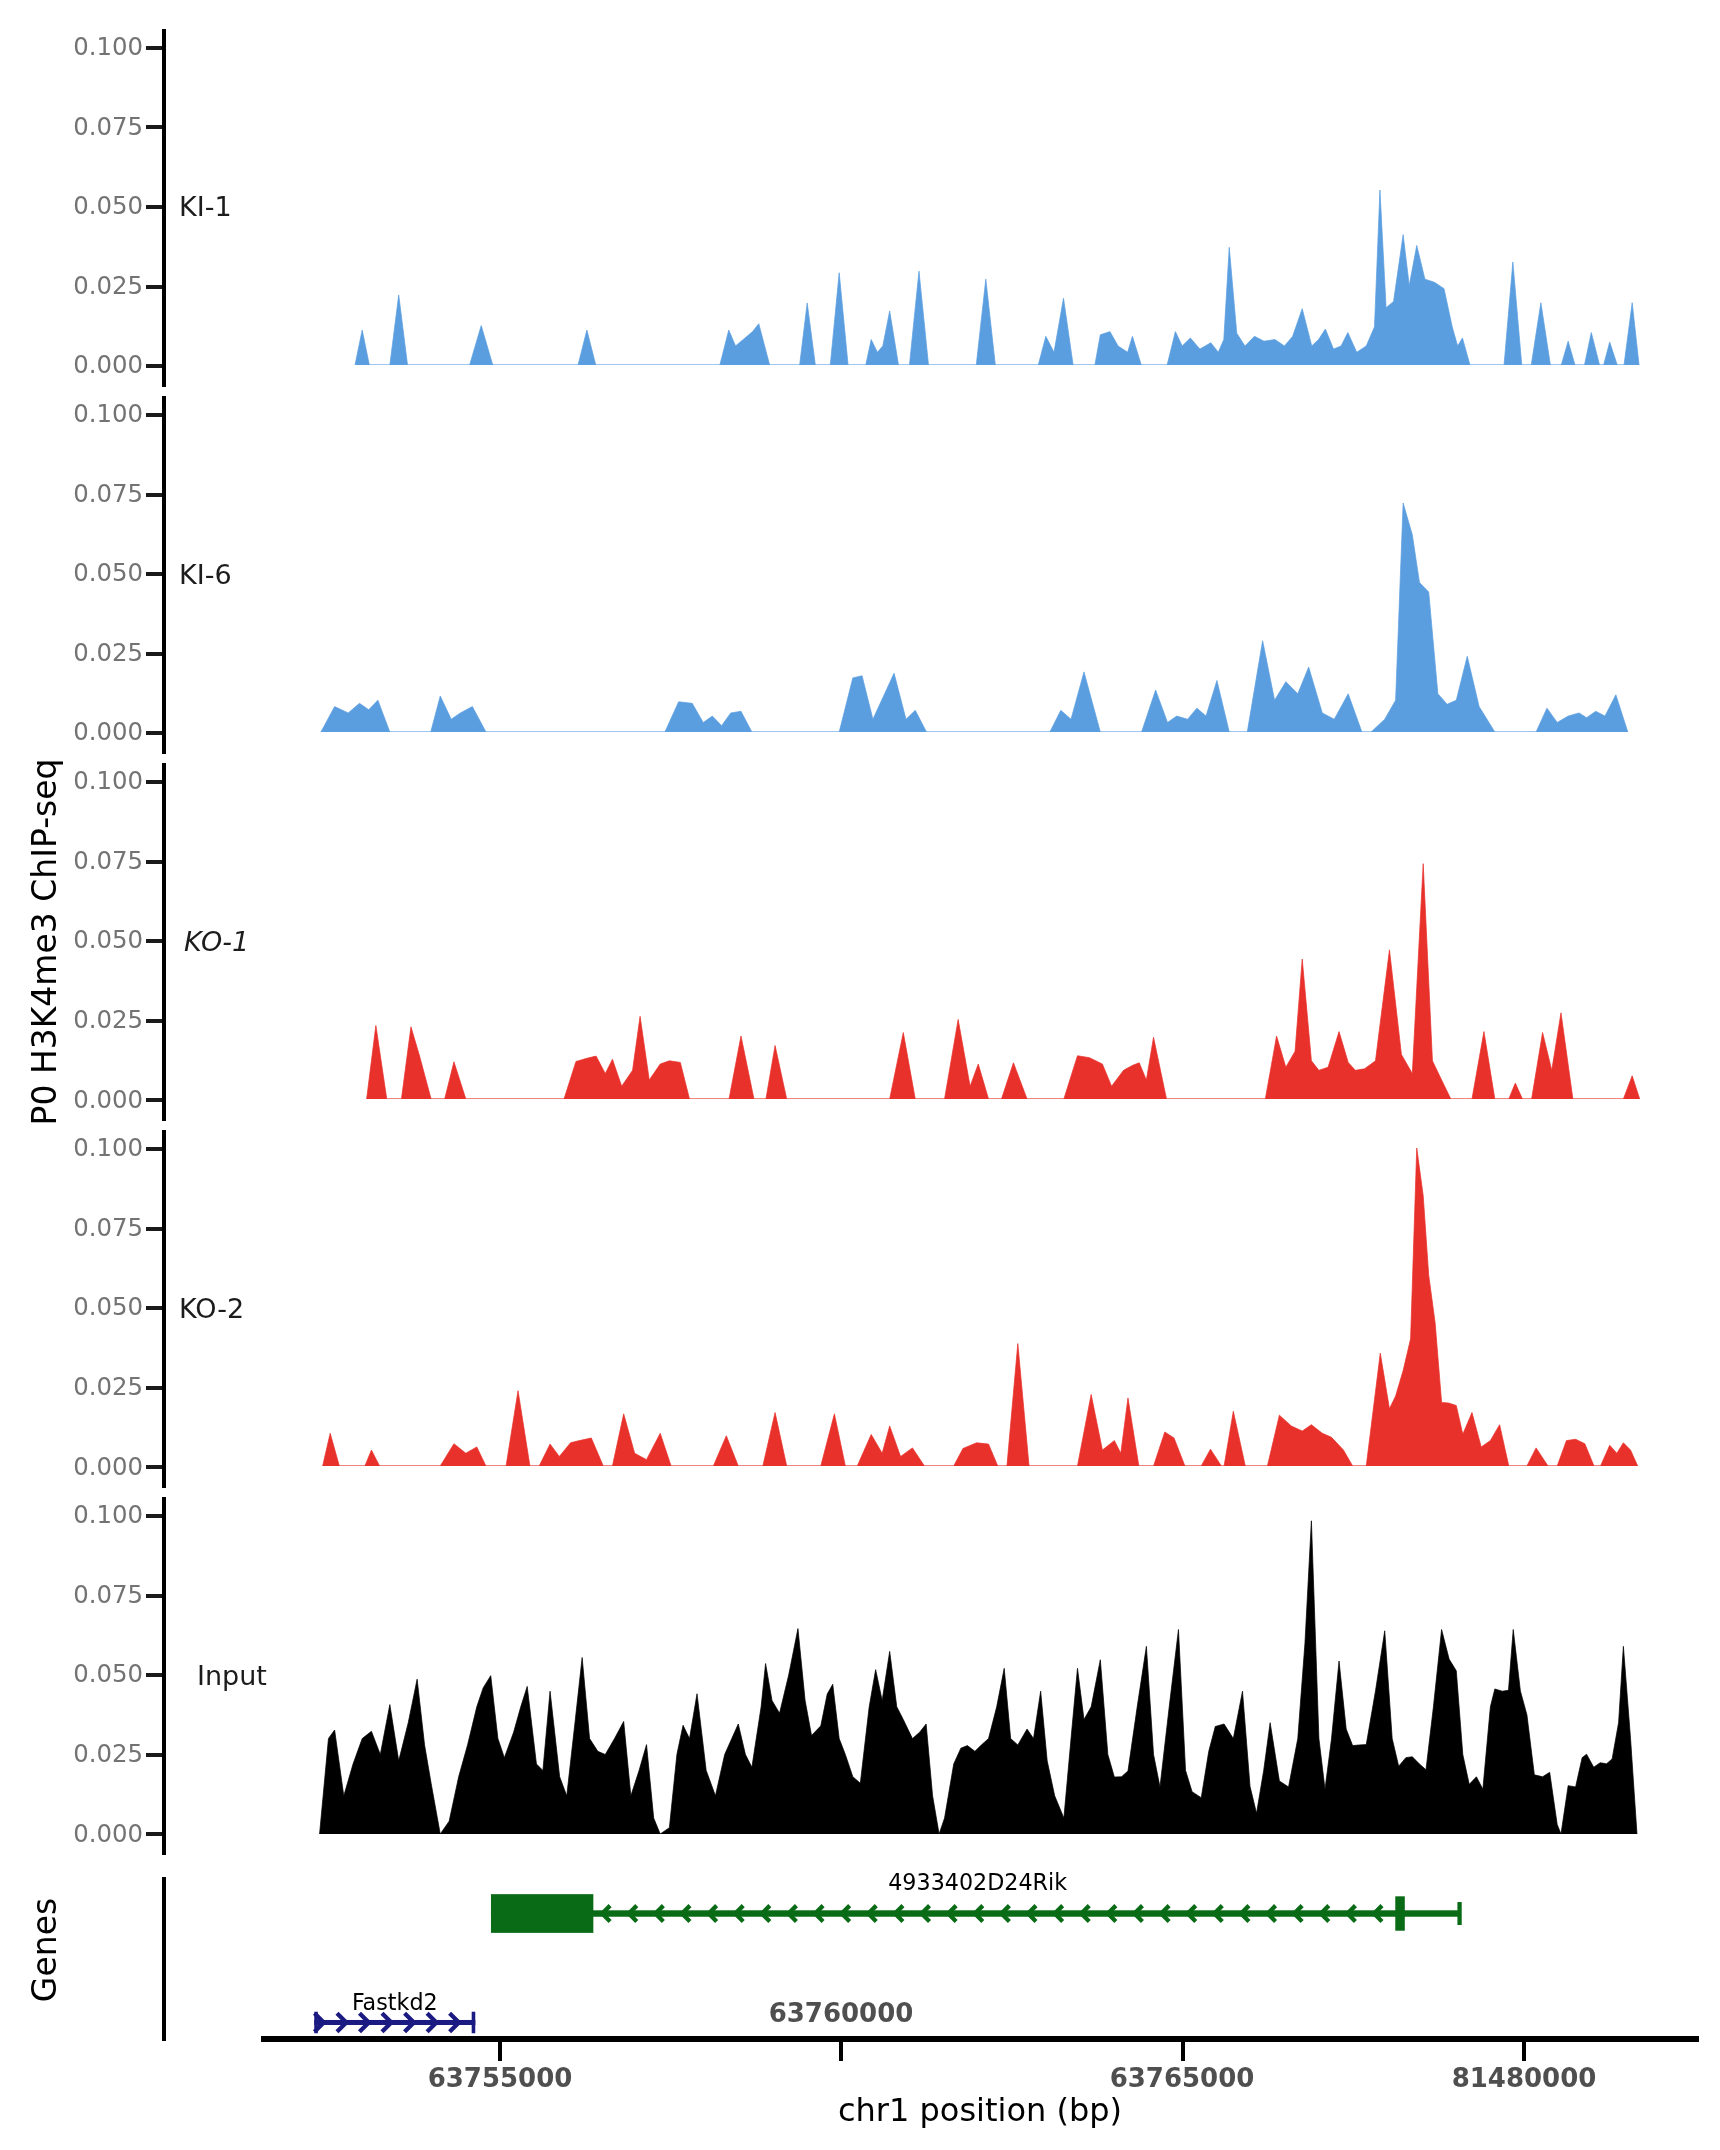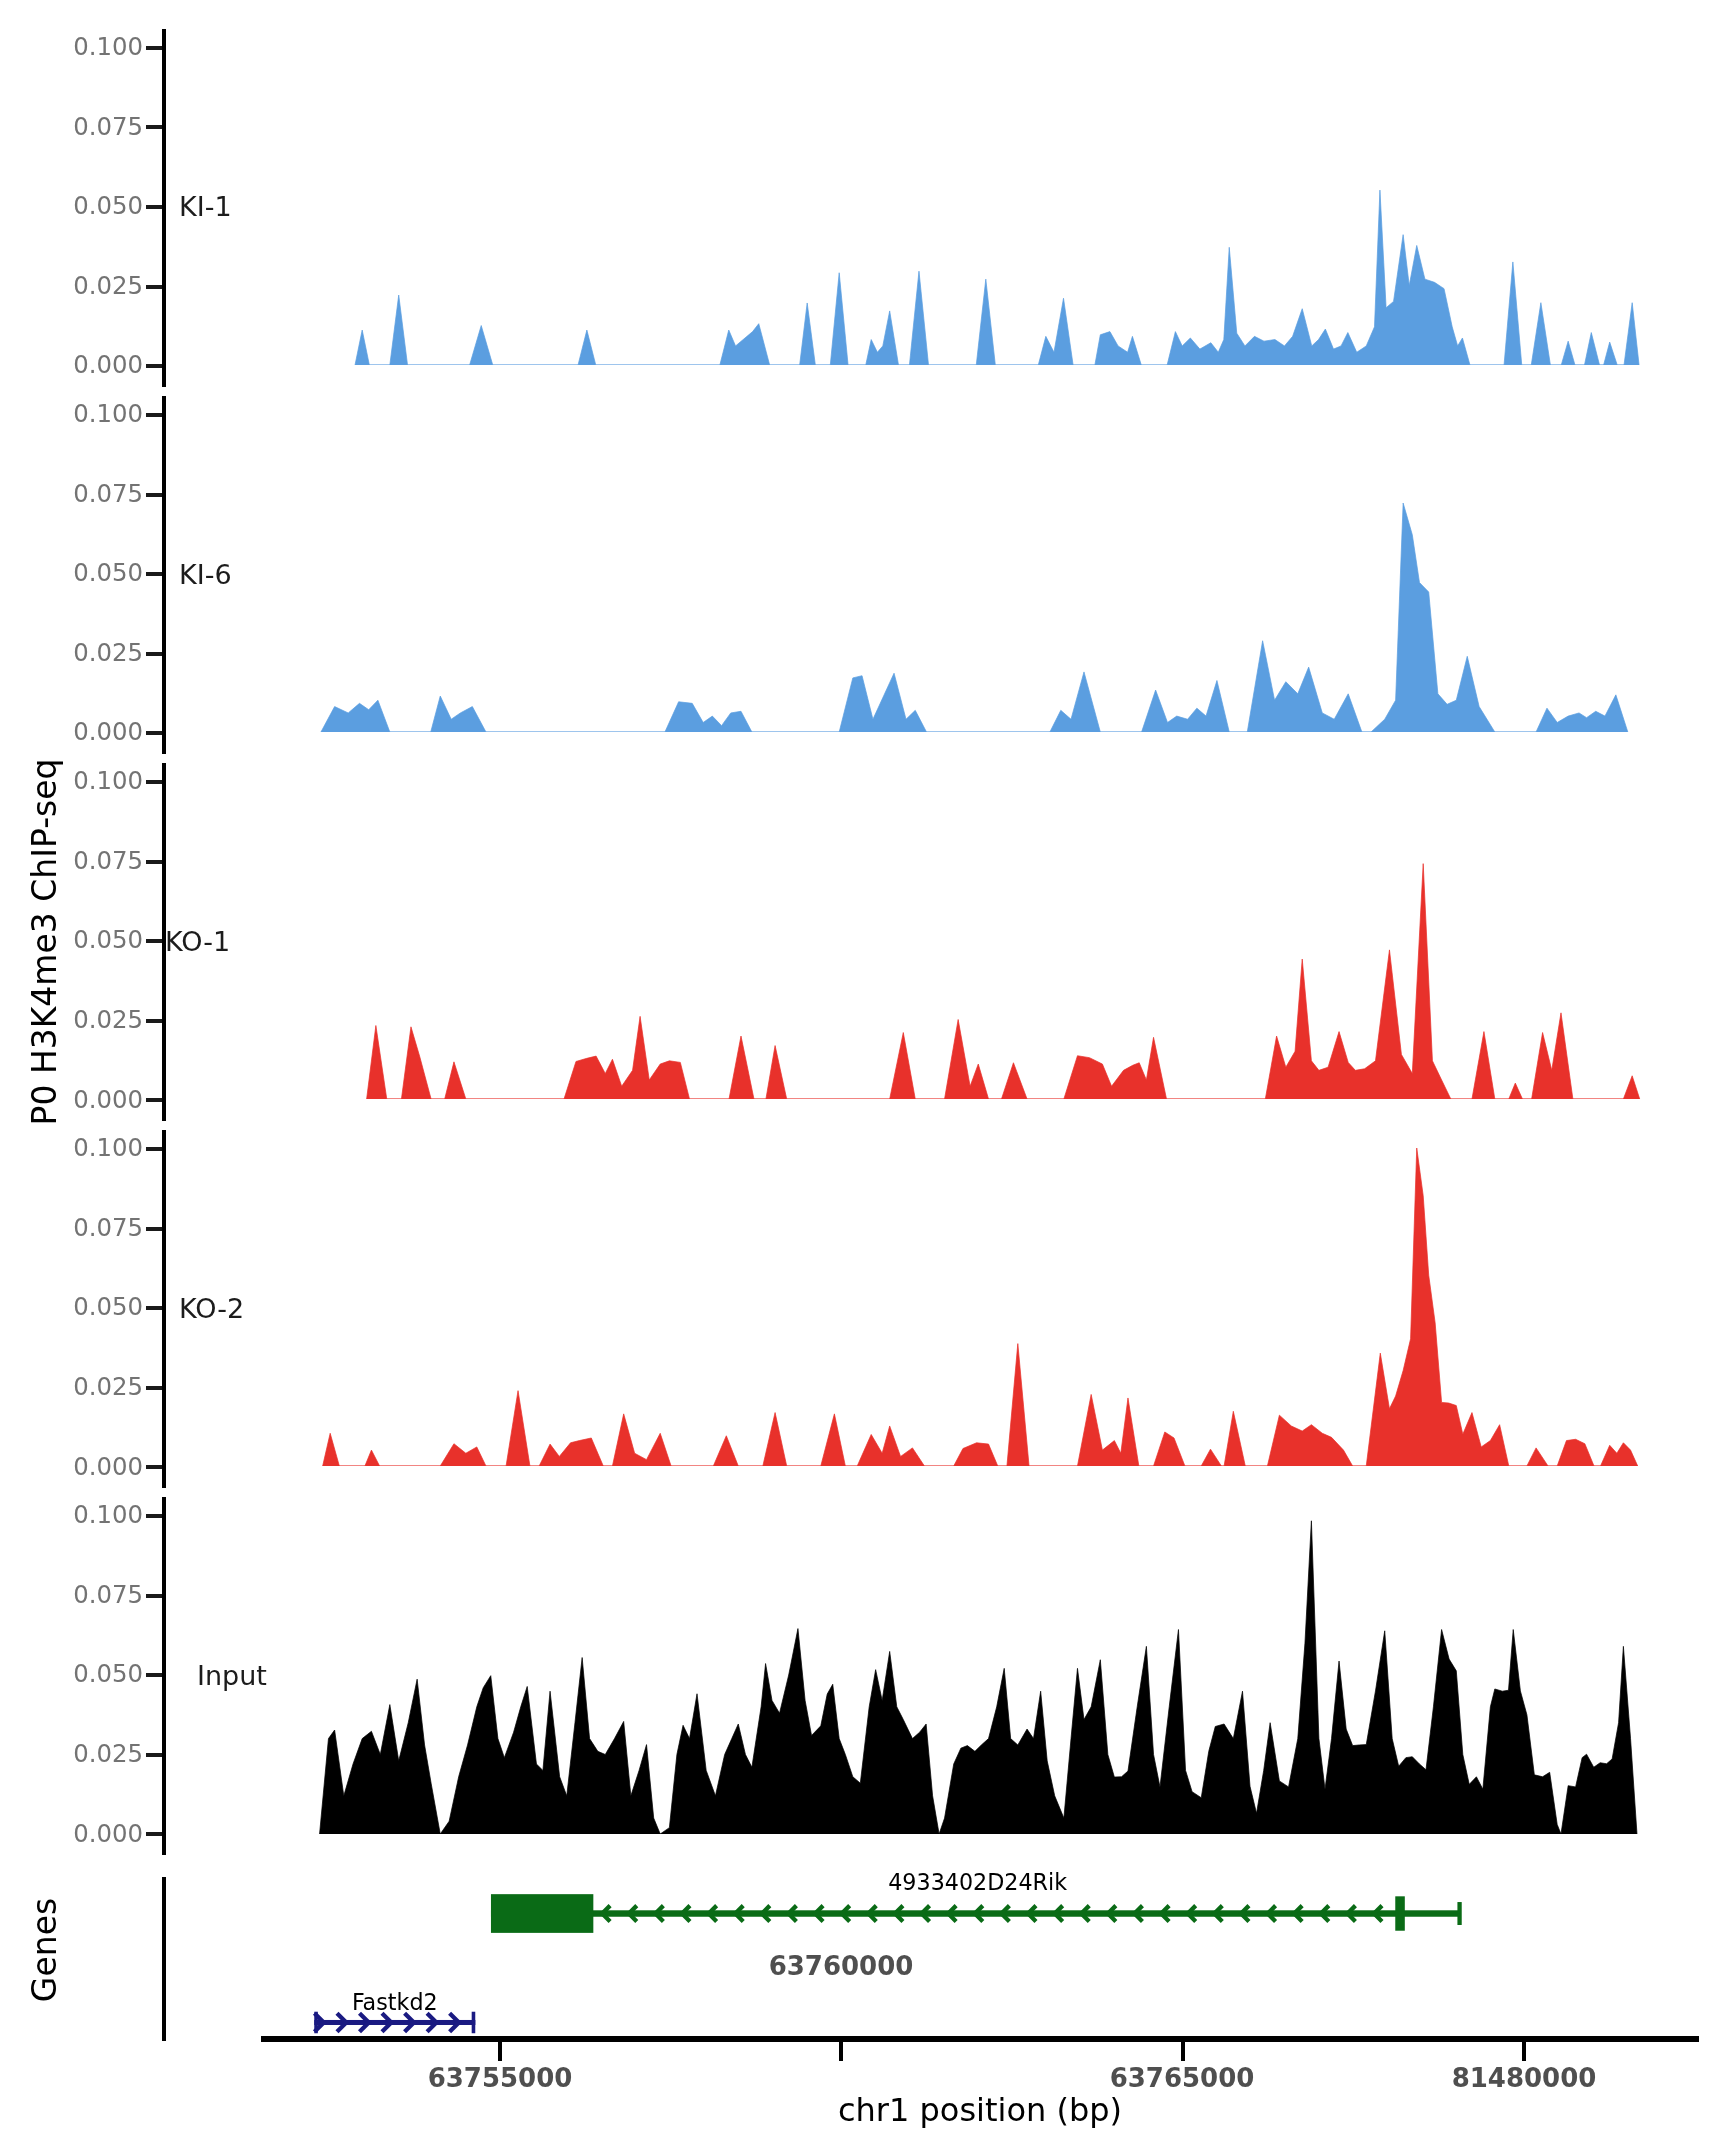--- a/index.html
+++ b/index.html
@@ -57,21 +57,21 @@
       <div class="ytick-mark" style="left: 146px; top: 780px; width: 16px;"></div>
       <div class="ytick-label" style="left: 43px; top: 769px;">0.100</div>
       <div class="ytick-mark" style="left: 146px; top: 860px; width: 16px;"></div>
       <div class="ytick-label" style="left: 43px; top: 849px;">0.075</div>
       <div class="ytick-mark" style="left: 146px; top: 939px; width: 16px;"></div>
       <div class="ytick-label" style="left: 43px; top: 928px;">0.050</div>
       <div class="ytick-mark" style="left: 146px; top: 1019px; width: 16px;"></div>
       <div class="ytick-label" style="left: 43px; top: 1008px;">0.025</div>
       <div class="ytick-mark" style="left: 146px; top: 1098px; width: 16px;"></div>
       <div class="ytick-label" style="left: 43px; top: 1088px;">0.000</div>
-      <div class="track-label" style="left: 165px; top: 941px;">KO-1</div>
+      <div class="track-label" style="left: 184px; top: 941px; font-style: italic;">KO-1</div>
       <svg width="1438" height="318" viewBox="0 0 2006 444" class="track-svg" style="left: 261px; top: 781px; position: absolute;">
         <path d="M 146.6 444 L 146.6 444.0 L 159.5 341.4 L 174.7 444.0 L 195.2 444.0 L 208.5 343.2 L 220.9 385.4 L 236.6 444.0 L 255.6 444.0 L 268.5 392.1 L 285.1 444.0 L 422.2 444.0 L 438.9 391.6 L 454.1 387.2 L 467.0 384.1 L 479.8 408.5 L 489.8 388.5 L 502.7 426.2 L 517.9 404.0 L 528.4 328.6 L 541.2 417.4 L 556.5 395.2 L 569.3 390.7 L 584.6 392.9 L 597.4 444.0 L 652.6 444.0 L 669.3 356.1 L 687.4 444.0 L 704.1 444.0 L 716.9 369.4 L 733.1 444.0 L 876.9 444.0 L 895.9 351.2 L 912.6 444.0 L 953.5 444.0 L 972.5 333.0 L 989.2 426.2 L 1000.6 395.2 L 1014.9 444.0 L 1033.0 444.0 L 1049.7 393.4 L 1068.7 444.0 L 1120.1 444.0 L 1139.1 383.6 L 1155.8 386.3 L 1173.9 395.2 L 1186.7 426.2 L 1203.4 404.0 L 1216.3 396.9 L 1225.3 393.4 L 1235.3 417.4 L 1245.3 357.9 L 1263.4 444.0 L 1401.4 444.0 L 1417.1 356.1 L 1430.0 399.6 L 1442.9 377.4 L 1452.9 248.6 L 1465.7 390.7 L 1476.2 404.0 L 1489.0 399.6 L 1504.3 349.9 L 1517.1 392.9 L 1527.1 404.0 L 1540.0 401.8 L 1555.2 390.7 L 1574.7 235.8 L 1591.4 381.8 L 1606.6 408.5 L 1621.8 115.4 L 1634.7 390.7 L 1647.5 417.4 L 1660.4 444.0 L 1689.9 444.0 L 1706.6 349.9 L 1721.8 444.0 L 1741.3 444.0 L 1750.4 421.8 L 1760.4 444.0 L 1773.2 444.0 L 1788.5 351.2 L 1801.3 404.0 L 1814.2 323.7 L 1830.8 444.0 L 1901.3 444.0 L 1913.6 411.6 L 1924.1 444.0 L 1924.1 444 Z" fill="#E8312B" stroke="#E8312B" stroke-width="1"></path>
       </svg>
       <div class="spine" style="position: absolute; left: 162px; top: 1130px; width: 3.6px; height: 358px; background: rgb(0, 0, 0);"></div>
       <div class="ytick-mark" style="left: 146px; top: 1147px; width: 16px;"></div>
       <div class="ytick-label" style="left: 43px; top: 1136px;">0.100</div>
       <div class="ytick-mark" style="left: 146px; top: 1227px; width: 16px;"></div>
       <div class="ytick-label" style="left: 43px; top: 1216px;">0.075</div>
       <div class="ytick-mark" style="left: 146px; top: 1306px; width: 16px;"></div>
       <div class="ytick-label" style="left: 43px; top: 1295px;">0.050</div>
@@ -148,21 +148,21 @@
         <rect x="74.3" y="206" width="5" height="30" fill="#1A1A82"></rect>
         <rect x="293.9" y="206" width="5" height="30" fill="#1A1A82"></rect>
         <text x="186.6" y="204" text-anchor="middle" fill="#000" font-size="31" font-family="DejaVu Sans, Liberation Sans, sans-serif">Fastkd2</text>
       </svg>
     </div>
   <div id="xaxis">
       <div class="xaxis-line" style="left: 261px; top: 2036px; width: 1438px; height: 5.7px;"></div>
       <div class="xtick-mark" style="left: 498px; top: 2042px; height: 18.6px;"></div>
       <div class="xtick-label" style="left: 500px; top: 2065px;">63755000</div>
       <div class="xtick-mark" style="left: 839px; top: 2042px; height: 18.6px;"></div>
-      <div class="xtick-label" style="left: 841px; top: 1953px;">63760000</div>
+      <div class="xtick-label" style="left: 841px; top: 2000px;">63760000</div>
       <div class="xtick-mark" style="left: 1181px; top: 2042px; height: 18.6px;"></div>
       <div class="xtick-label" style="left: 1182px; top: 2065px;">63765000</div>
       <div class="xtick-mark" style="left: 1522px; top: 2042px; height: 18.6px;"></div>
       <div class="xtick-label" style="left: 1524px; top: 2065px;">81480000</div>
     </div>
   <div id="xtitle" style="left:980px;top:2094px;">chr1 position (bp)</div>
 </div>
 
 
 </body></html>

